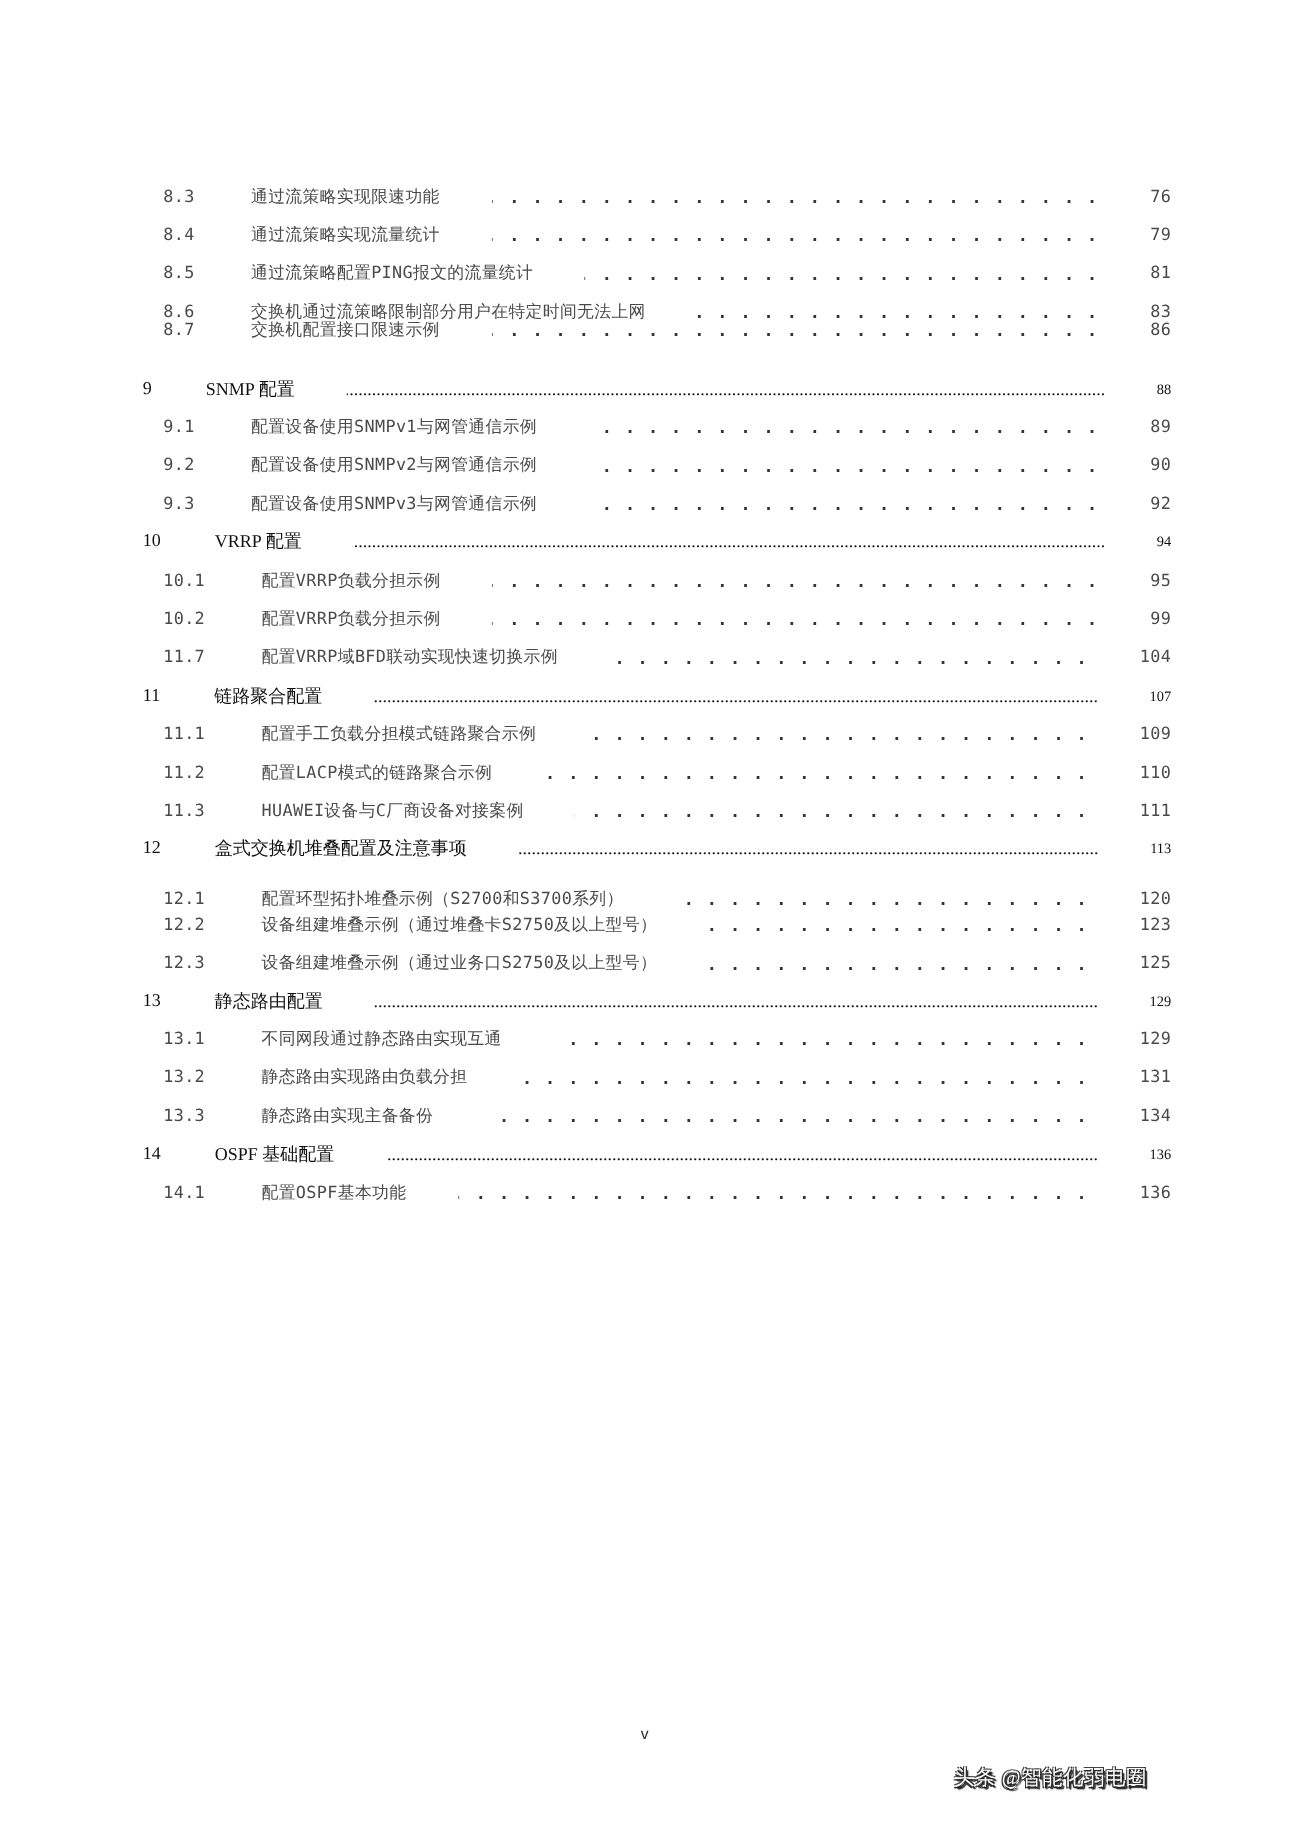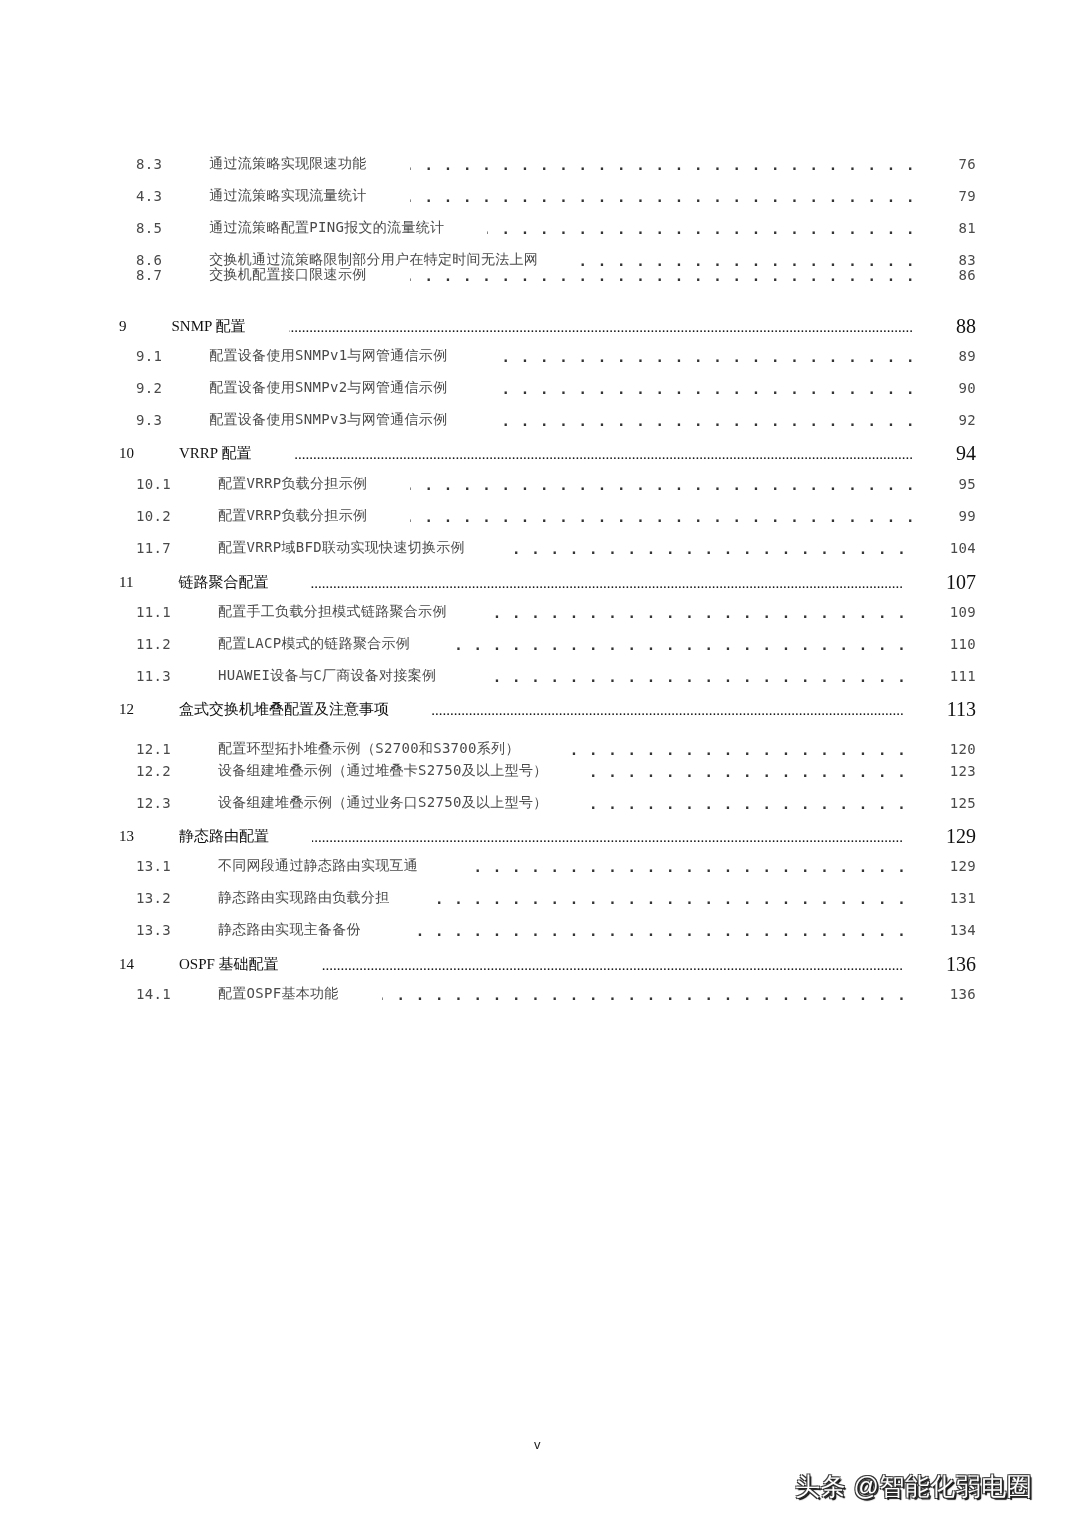--- a/index.html
+++ b/index.html
@@ -44,46 +44,46 @@
     font-weight: bold;
     color: #333;
   }
   .entry.chap .leader::before {
     content: "......................................................................................................................................................................................................................................................................................................................................................";
     position: absolute; right: 0; top: 0;
     white-space: nowrap;
     color: #111;
   }
   .entry .page { flex: 0 0 auto; }
-  .entry.chap .page { font-size: 20px; }
+  .entry.chap .page { font-size: 12px; }
   .footer-page {
     position: absolute; left: 534px; top: 1437px;
     font-family: "Liberation Sans", sans-serif;
     font-size: 13px; color: #222;
   }
   .watermark {
     position: absolute; left: 795px; top: 1470px;
-    font-family: Liberation Sans, sans-serif;
-    font-size: 25px; color: #ffffff;
+    font-family: Liberation Serif, serif;
+    font-size: 17px; color: #ffffff;
     text-shadow: 1px 1px 0 #222, -1px -1px 0 #444, 1px -1px 0 #333, -1px 1px 0 #333, 2px 2px 1px #000;
     letter-spacing: 0.5px;
   }
 </style>
 </head>
 <body>
 
 <div class="toc">
   <div class="entry sub" style="top:155px">
       <span class="num">8.3</span>
       <span class="title">通过流策略实现限速功能</span>
       <span class="leader"></span>
       <span class="page">76</span>
     </div>
   <div class="entry sub" style="top:187px">
-      <span class="num">4.3</span>
+      <span class="num">8.4</span>
       <span class="title">通过流策略实现流量统计</span>
       <span class="leader"></span>
       <span class="page">79</span>
     </div>
   <div class="entry sub" style="top:219px">
       <span class="num">8.5</span>
       <span class="title">通过流策略配置PING报文的流量统计</span>
       <span class="leader"></span>
       <span class="page">81</span>
     </div>

